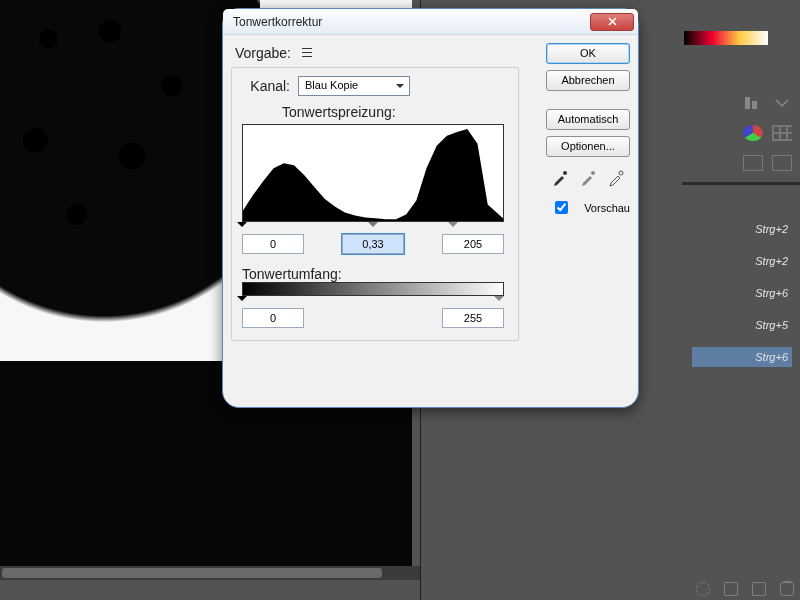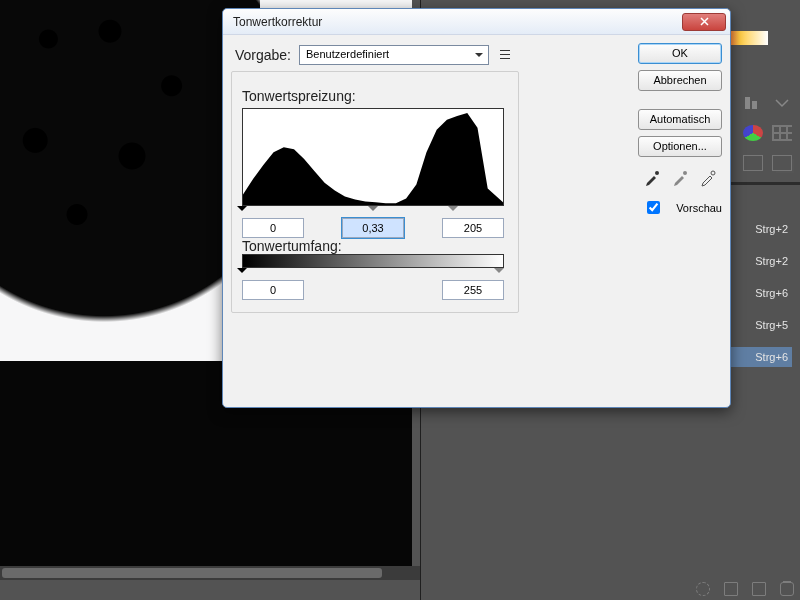--- a/index.html
+++ b/index.html
@@ -19,40 +19,40 @@
       radial-gradient(circle at 60% 40%,#000 0 13px,transparent 14px),
       radial-gradient(circle at 35% 55%,#000 0 10px,transparent 11px);}
   .scroll-h { position:absolute; left:0; top:566px; height:14px; width:420px; background:#3b3b3b; }
   .scroll-h .thumb{position:absolute;left:2px;top:2px;width:380px;height:10px;background:#6a6a6a;border-radius:3px;}
   .vline{position:absolute;left:420px;top:0;width:1px;height:600px;background:#1f1f1f;}
   .panel-right{position:absolute;right:0;top:0;width:118px;height:600px;background:#535353;}
 
   
   .rt-row{position:absolute;right:8px;height:20px;color:#e4e4e4;font-size:11px;display:flex;justify-content:flex-end;align-items:center;width:100px;}
   .rt-row.sel{background:#5f7ea3;text-align:center;}
-  .rt-row span{padding-right:4px;}
+  .rt-row span{padding-right:4px;font-style:italic;}
   .rt-sep{position:absolute;right:0;width:118px;height:3px;background:#2c2c2c;}
   .panel-ico-row{position:absolute;right:8px;display:flex;gap:9px;align-items:center;}
   .grad-bar{position:absolute;left:684px;top:31px;width:84px;height:14px;background:linear-gradient(90deg,#000,#e03,#fc4,#fff);}
   .mini-icn{width:20px;height:16px;display:inline-block;}
   .circle3{background:conic-gradient(#c44 0 120deg,#4c4 120deg 240deg,#44c 240deg 360deg);border-radius:50%;}
   .grid9{background:
      linear-gradient(#777 2px,transparent 2px) 0 0/7px 7px,
      linear-gradient(90deg,#777 2px,transparent 2px)0 0/7px 7px;}
   .square{border:1px solid #777;}
   .square2{border:1px solid #777;box-shadow:3px 3px 0 -1px #555;}
 
   .footer-icons{position:absolute;right:6px;bottom:4px;display:flex;gap:14px;}
   .ficn{width:14px;height:14px;border:1px solid #888;border-radius:3px;opacity:.8;}
   .ficn.dash{border-style:dashed;border-radius:50%;}
   .ficn.page{border-radius:1px;}
   .ficn.trash{position:relative;} .ficn.trash::before{content:"";position:absolute;left:2px;right:2px;top:-2px;height:2px;background:#888;}
 
   
-  .dialog{position:absolute;left:222px;top:8px;width:509px;height:400px;background:#f1f1f1;border:1px solid #5e86b8;border-radius:5px;box-shadow:0 4px 14px rgba(0,0,0,.5);}
+  .dialog{position:absolute;left:222px;top:8px;width:417px;height:400px;background:#f1f1f1;border:1px solid #5e86b8;border-radius:17px;box-shadow:0 4px 14px rgba(0,0,0,.5);}
   .titlebar{height:26px;background:linear-gradient(#fdfdfd,#e4ecf7);border-bottom:1px solid #cfd7e6;border-radius:5px 5px 0 0;display:flex;align-items:center;padding:0 4px 0 10px;font-size:12px;color:#222;}
   .titlebar .spacer{flex:1;}
   .close-btn{width:44px;height:18px;background:linear-gradient(#e07e7b,#c9443e);border:1px solid #9c3a36;border-radius:3px;color:#fff;display:flex;align-items:center;justify-content:center;font-size:11px;font-weight:bold;}
   .dlg-body{position:absolute;left:8px;right:8px;top:34px;bottom:8px;}
 
   .lbl{font-size:14px;color:#222;}
   .row{display:flex;align-items:center;gap:8px;}
 
   .combo{height:20px;background:#fff;border:1px solid #7a8aa0;font-size:11px;padding:2px 18px 2px 6px;position:relative;}
   .combo::after{content:"";position:absolute;right:5px;top:7px;border:4px solid transparent;border-top-color:#333;}
@@ -146,43 +146,46 @@
     <div class="close-btn">
       <svg width="9" height="9">
           <path d="M1 1l7 7M8 1l-7 7" stroke="#fff" stroke-width="1.5"></path>
         </svg>
     </div>
   </div>
   <div class="dlg-body">
 
     <div class="row" style="margin-top:2px;">
       <span class="lbl" style="width:60px;text-align:right;">Vorgabe:</span>
-      <div class="combo" style="width:190px;"><span>Benutzerdefiniert</span></div>
       <div class="presets-icn"></div>
     </div>
 
     <div class="frame">
-      <div class="lbl" style="margin-top:8px;">Tonwertspreizung:</div>
+      <div class="row">
+        <span class="lbl" style="width:48px;text-align:right;">Kanal:</span>
+        <div class="combo" style="width:112px;"><span>Blau Kopie</span></div>
+      </div>
+      <div class="lbl" style="margin-top:8px;margin-left:40px;">Tonwertspreizung:</div>
       <div class="hist">
         <svg viewBox="0 0 262 98" preserveAspectRatio="none">
           <path id="hist-path" fill="#000" d="M0,98 L0.0,86.1 L10.3,70.3 L20.5,56.4 L30.8,43.6 L41.1,38.6 L51.4,40.6 L61.6,50.5 L71.9,62.4 L82.2,74.3 L92.5,82.2 L102.7,88.1 L113.0,91.1 L123.3,93.1 L133.6,94.0 L143.8,95.0 L154.1,95.0 L164.4,90.1 L174.7,76.2 L184.9,43.6 L195.2,20.8 L205.5,10.9 L215.8,7.0 L226.0,4.0 L236.3,18.8 L246.6,80.2 L262.0,94.0 L262,98 Z"></path>
         </svg>
       </div>
       <div class="slider-strip" style="width:262px;">
         <div class="tri" id="tri-black" style="left: -5px;"></div>
         <div class="tri mid" id="tri-mid" style="left: 125.589px;"></div>
         <div class="tri wht" id="tri-white" style="left: 205.627px;"></div>
       </div>
       <div class="row" style="justify-content:space-between;width:262px;margin-top:2px;">
         <input class="inp" style="width: 62px;" value="0">
         <input class="inp sel" style="width: 62px;" value="0,33">
         <input class="inp" style="width: 62px;" value="205">
       </div>
 
-      <div class="lbl" style="margin-top:0;">Tonwertumfang:</div>
+      <div class="lbl" style="margin-top:12px;">Tonwertumfang:</div>
       <div class="grad-range"></div>
       <div class="slider-strip" style="width:262px;">
         <div class="tri" style="left:-5px;"></div>
         <div class="tri wht" style="left:252px;"></div>
       </div>
       <div class="row" style="justify-content:space-between;width:262px;margin-top:2px;">
         <input class="inp" style="width: 62px;" value="0">
         <input class="inp" style="width: 62px;" value="255">
       </div>
     </div>

